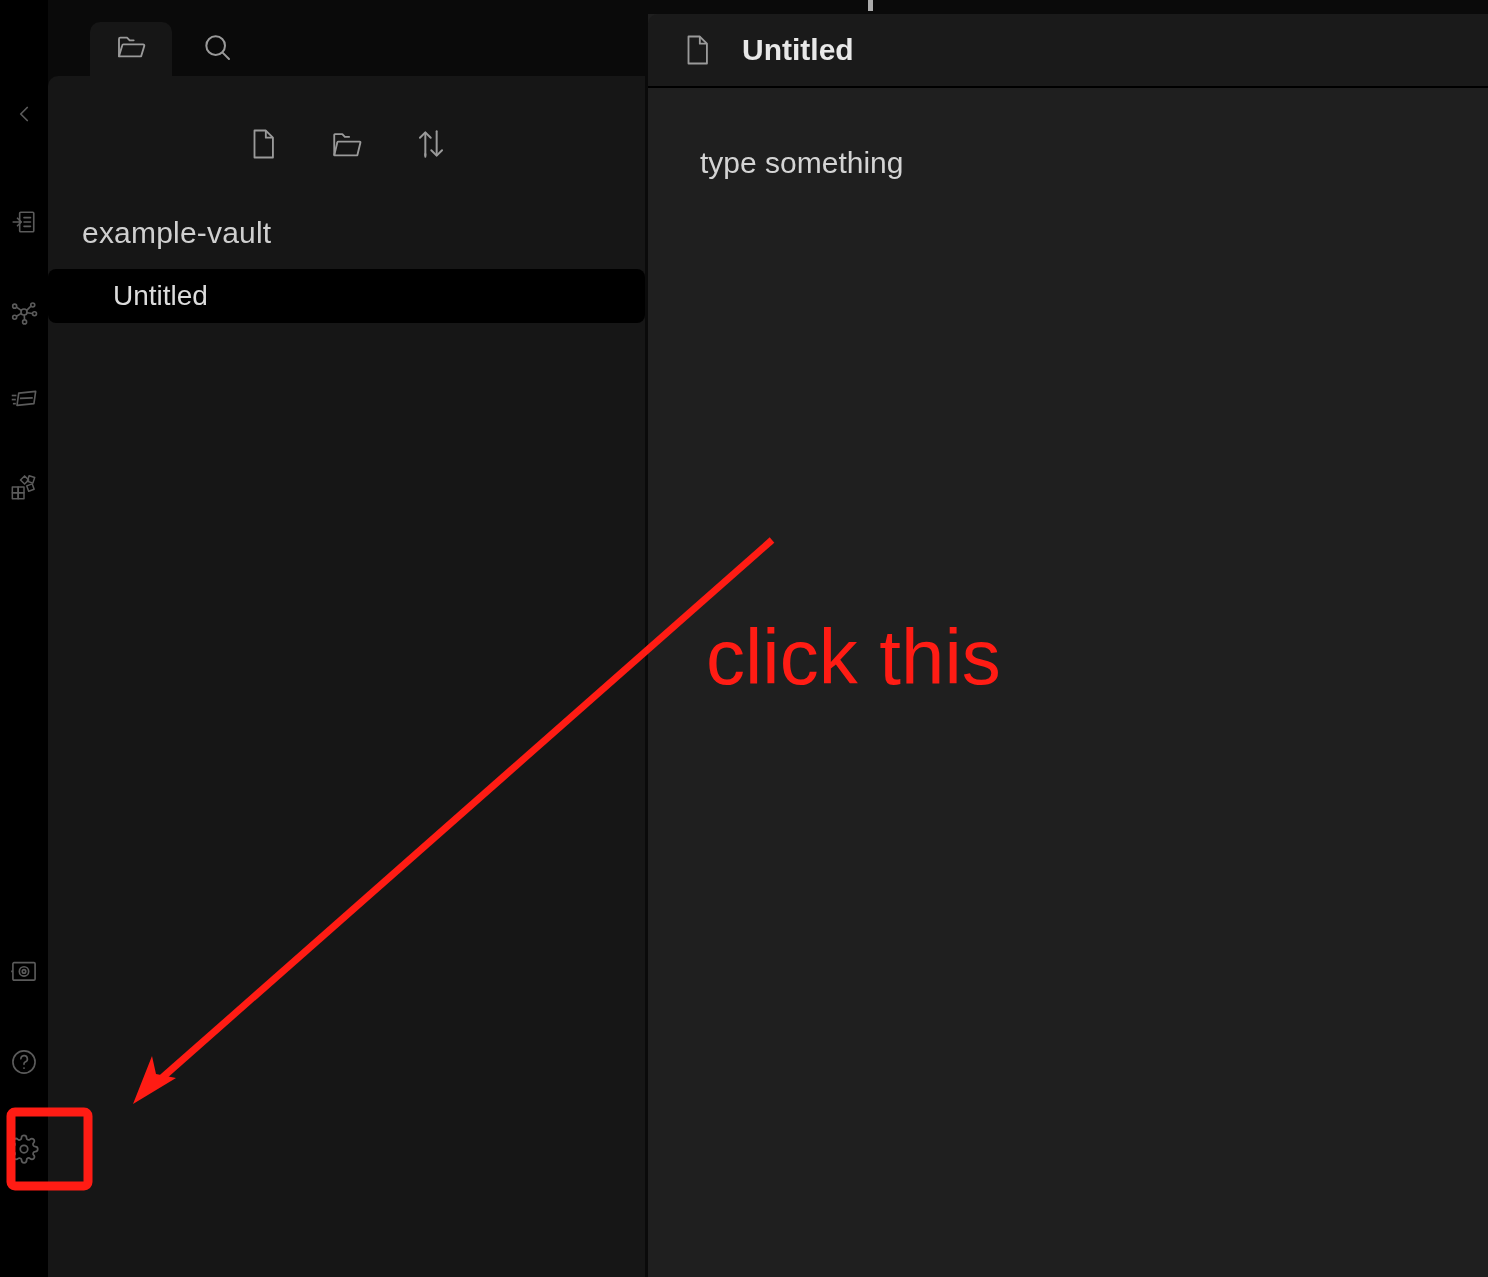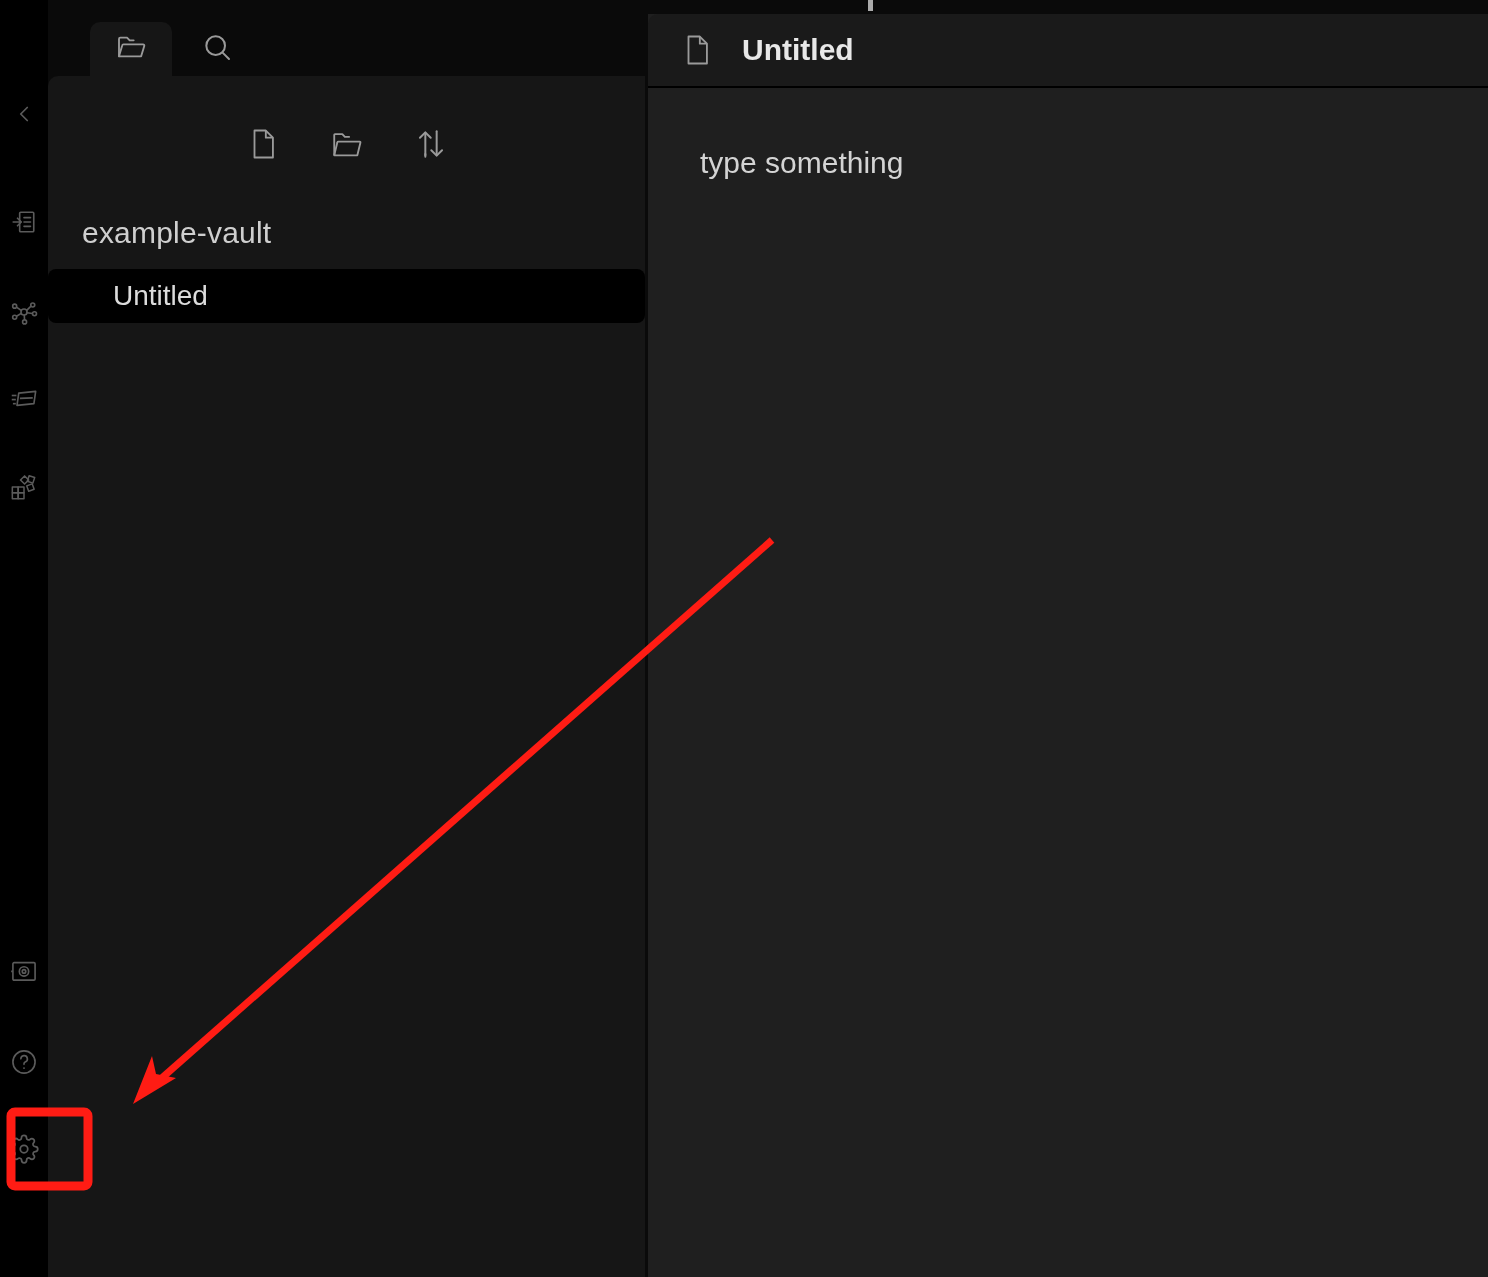--- a/index.html
+++ b/index.html
@@ -388,15 +388,16 @@
   <div class="annotation-layer">
     <svg width="1488" height="1277" viewBox="0 0 1488 1277" style="position:absolute;left:0;top:0;">
 
       <g>
         <line x1="772" y1="540" x2="155" y2="1084" stroke="#ff1c14" stroke-width="7"></line>
         <polygon points="133,1104 176,1078 156,1074 152,1056" fill="#ff1c14"></polygon>
       </g>
 
       <rect x="11" y="1112" width="77" height="74" fill="none" stroke="#ff1c14" stroke-width="9" rx="4"></rect>
     </svg>
+    <div class="annotation-text">click this</div>
   </div>
 
 </div>
 
 </body></html>

